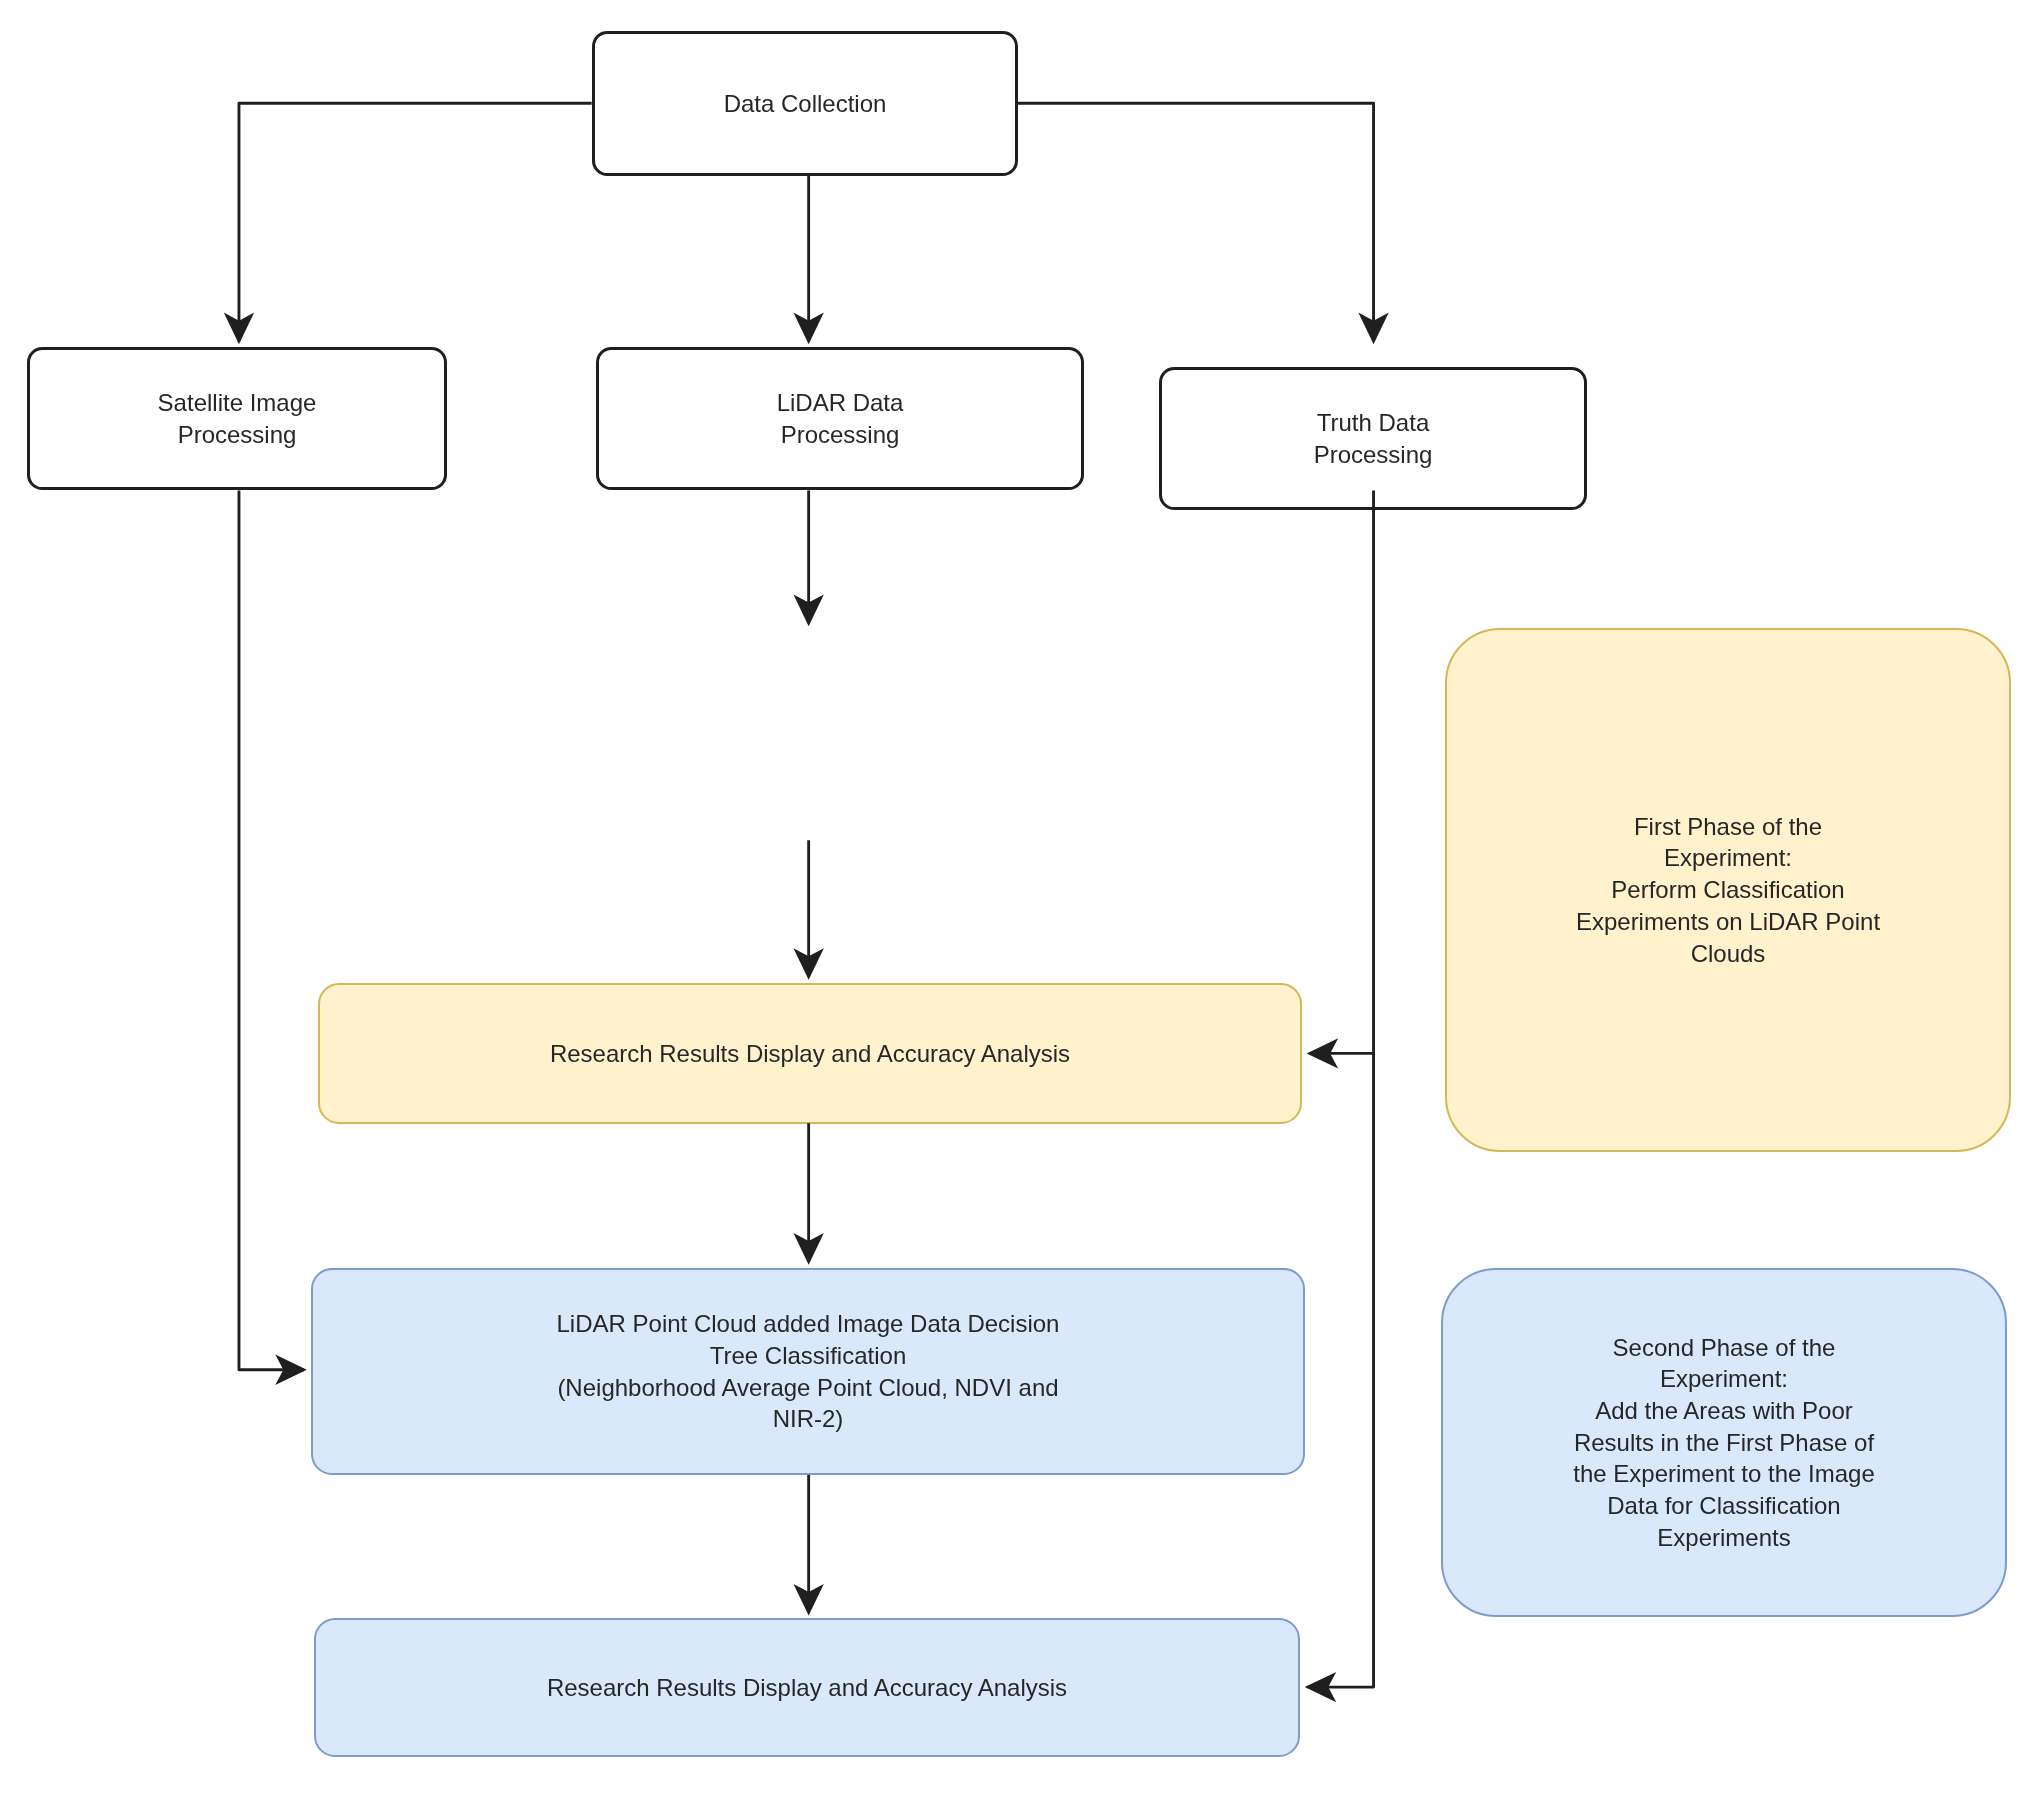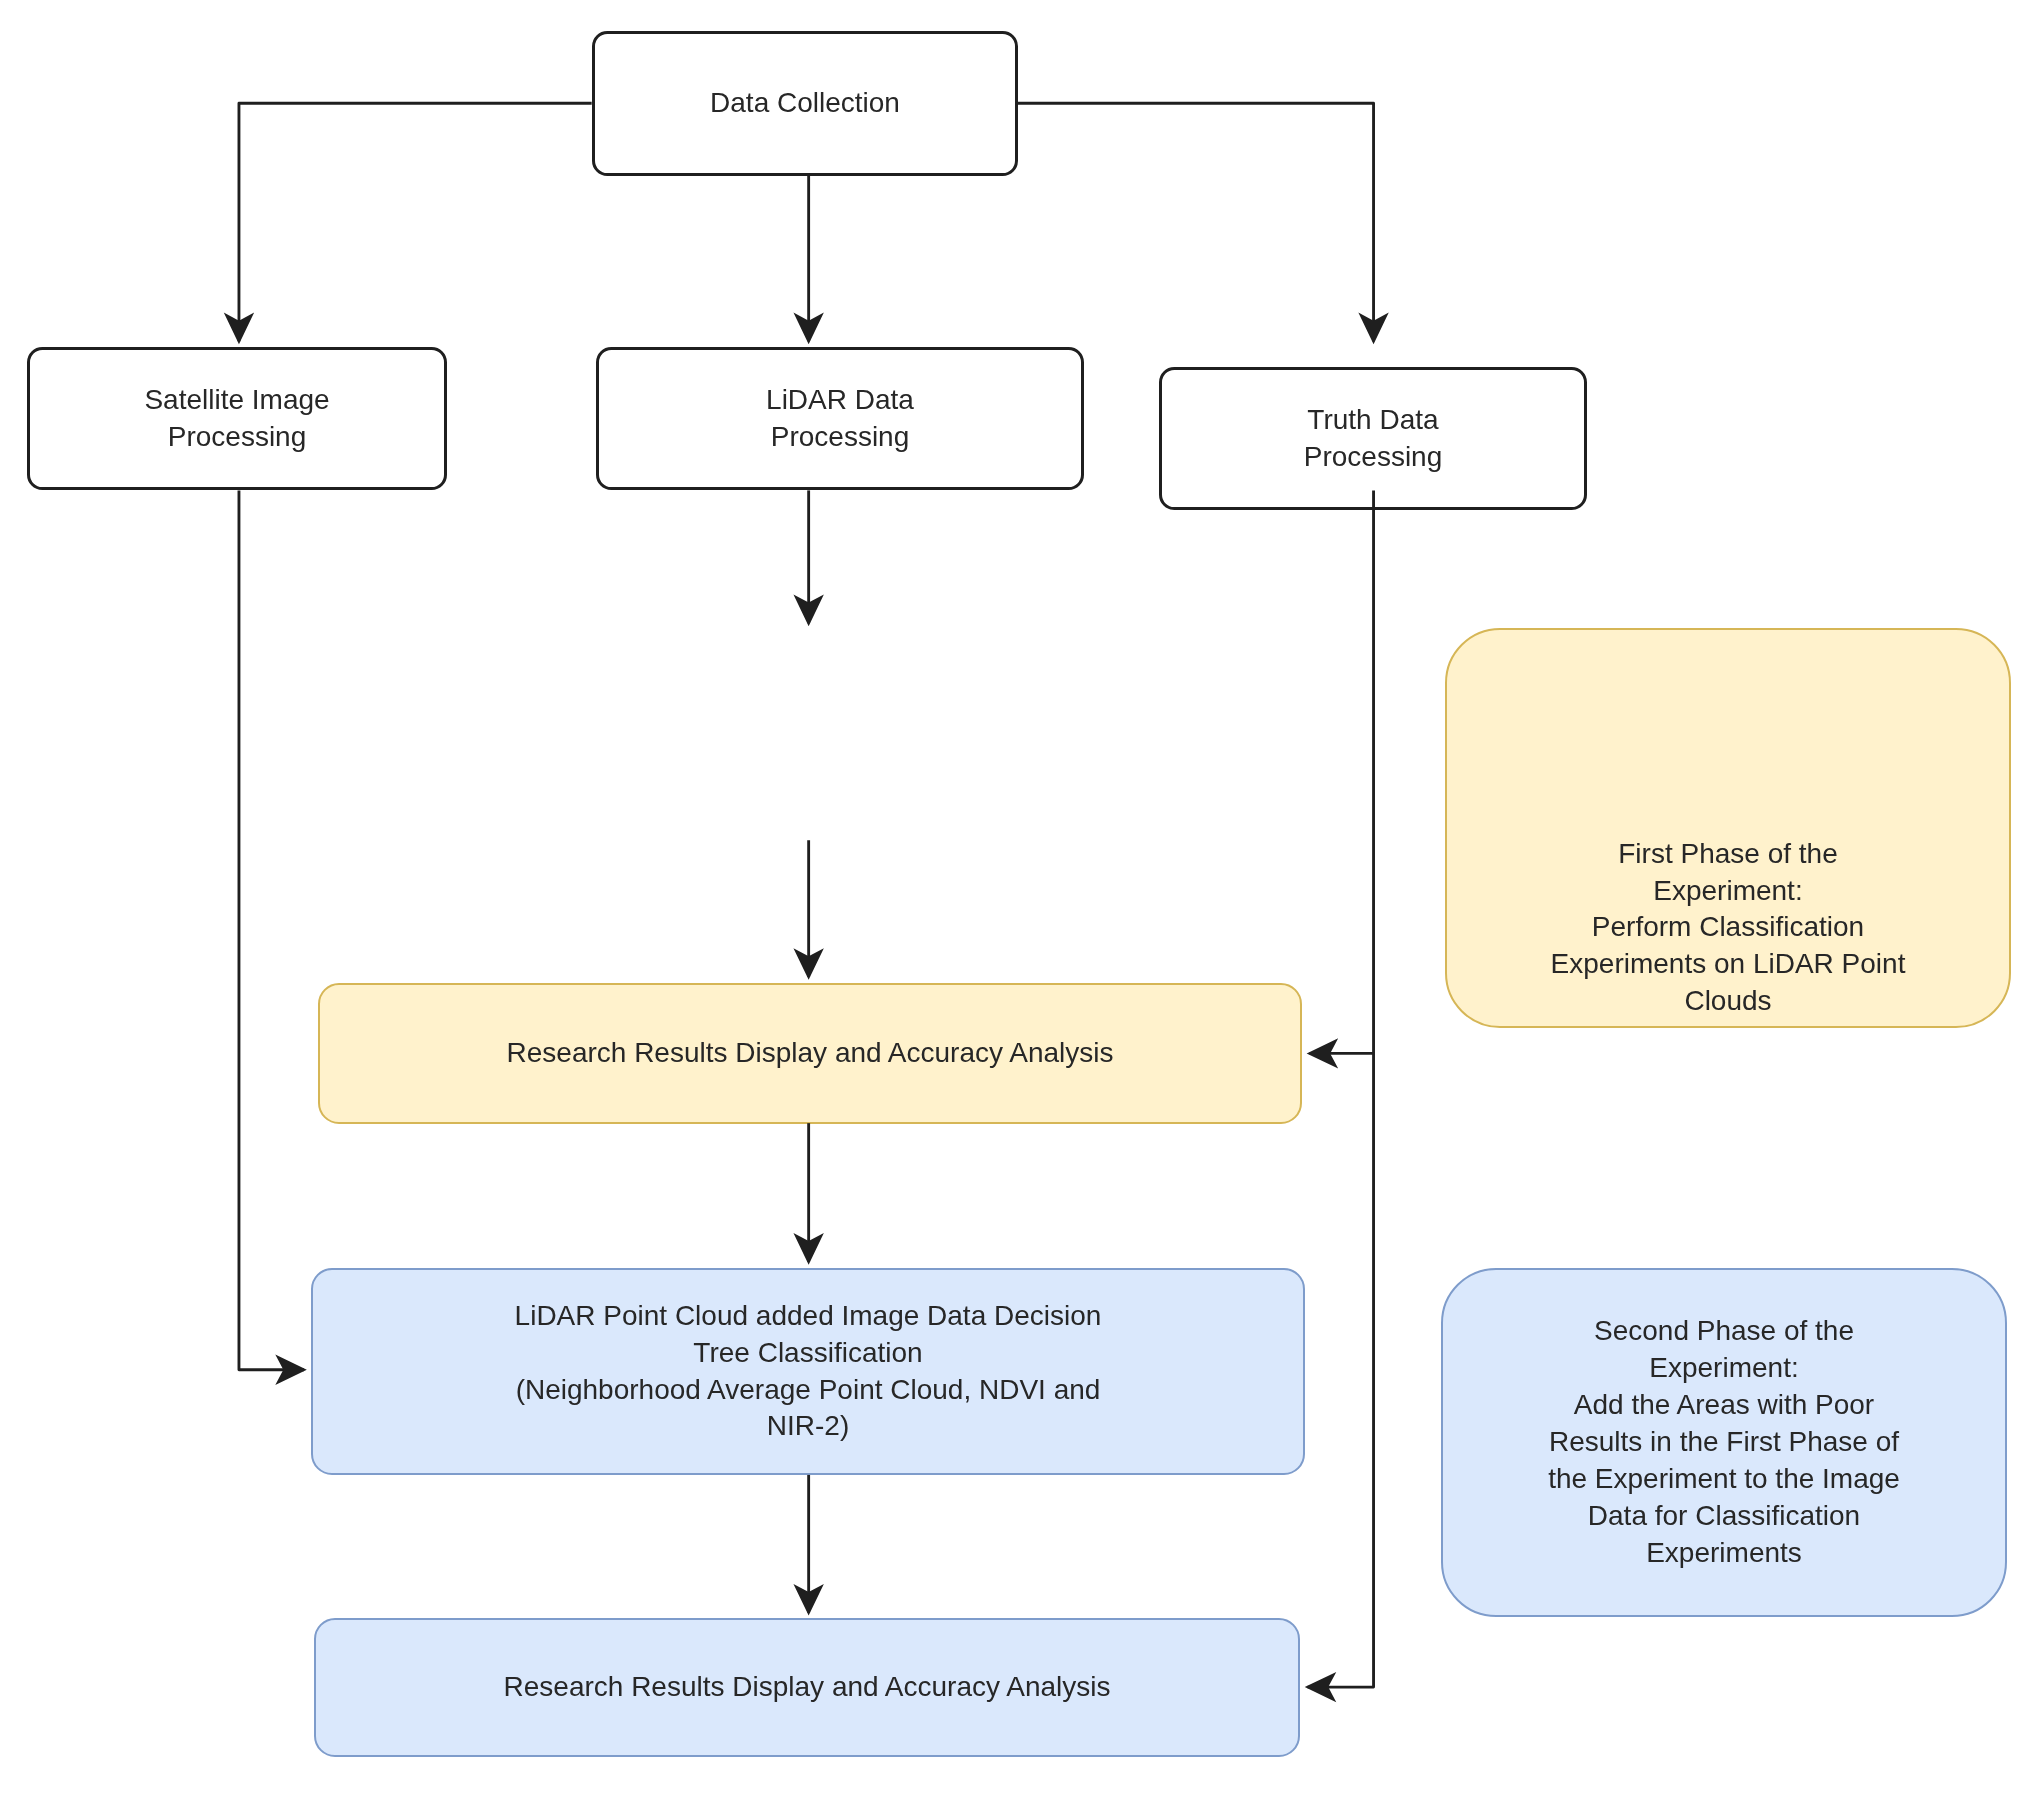--- a/index.html
+++ b/index.html
@@ -19,21 +19,21 @@
   }
   .node {
     position: absolute;
     z-index: 2;
     box-sizing: border-box;
     display: flex;
     align-items: center;
     justify-content: center;
     text-align: center;
     white-space: pre-line;
-    font-size: 28px;
+    font-size: 24px;
     line-height: 1.32;
     color: var(--text-color, #272727);
     padding: 5.7px 13.4px;
   }
   .node--plain {
     background: var(--node-fill, #ffffff);
     border: 3.8px solid var(--node-border, #1f1f1f);
     border-radius: 15.3px;
   }
   .node--phase1 {
@@ -90,21 +90,21 @@
   <div class="node node--plain" style="left:1159px; top:347px; width:428px; height:143px;margin-top:20px;">
     <span>Truth Data
 Processing</span>
   </div>
 
 
   <div class="node node--phase1" style="left:318px; top:983px; width:984px; height:141px;">
     <span>Research Results Display and Accuracy Analysis</span>
   </div>
 
-  <div class="node node--phase1 node--note" style="left:1445px; top:628px; width:566px; height:400px;align-items:flex-end;">
+  <div class="node node--phase1 node--note" style="left:1445px; top:628px; width:566px; height:524px;">
     <span>First Phase of the
 Experiment:
 Perform Classification
 Experiments on LiDAR Point
 Clouds</span>
   </div>
 
   <div class="node node--phase2" style="left:311px; top:1268px; width:994px; height:207px;">
     <span>LiDAR Point Cloud added Image Data Decision
 Tree Classification

